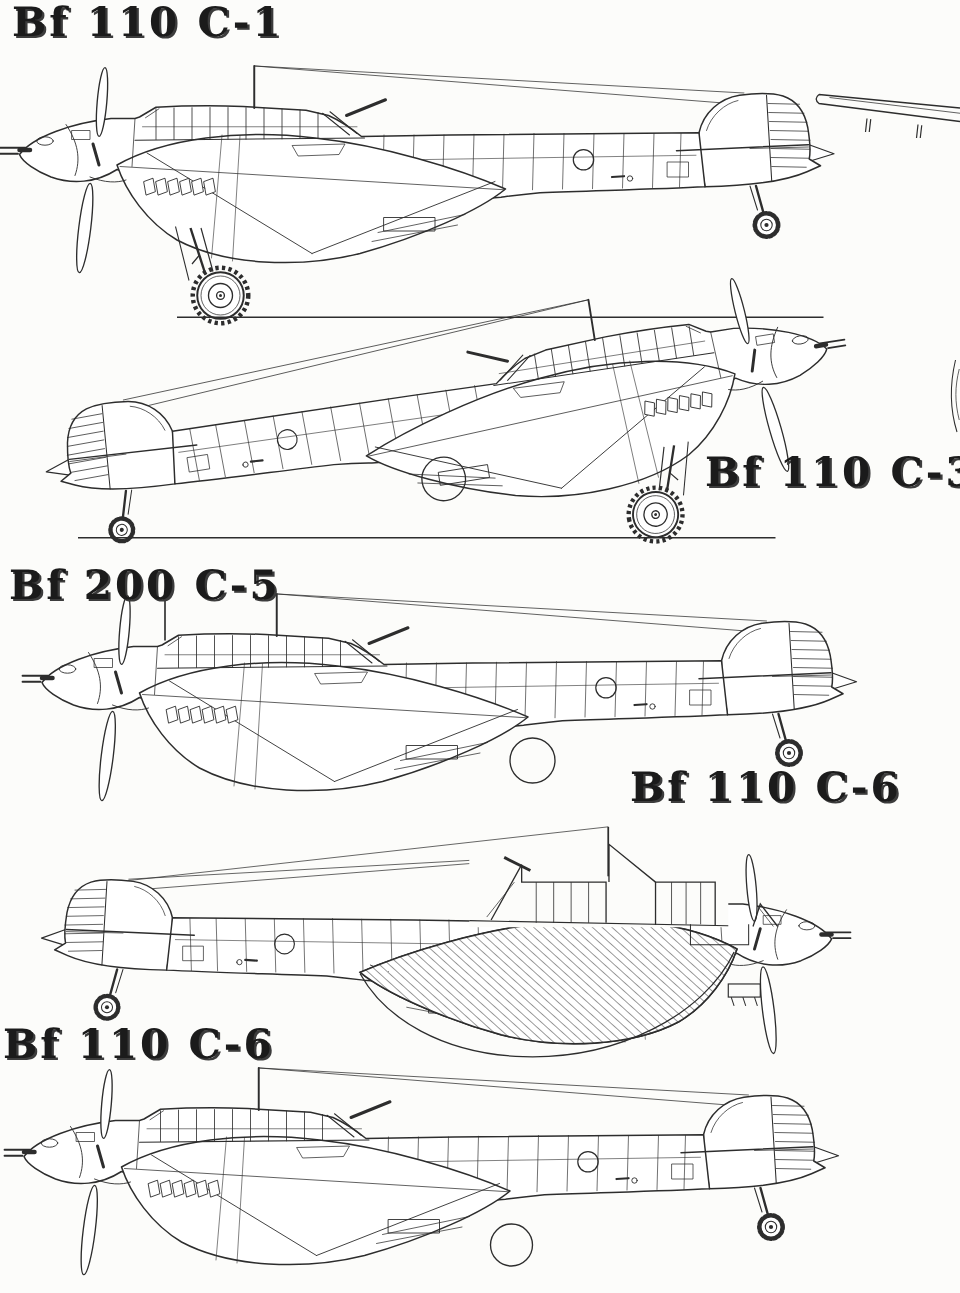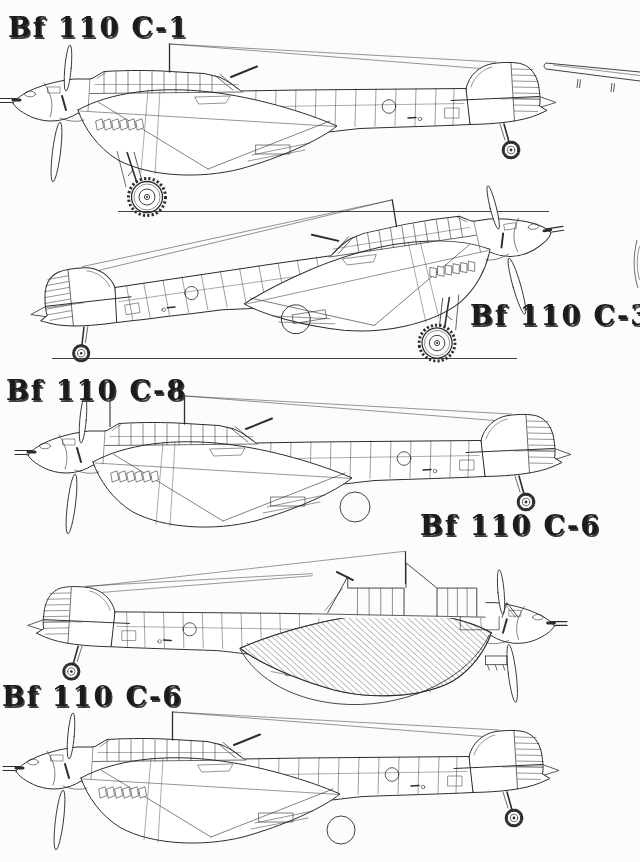--- a/index.html
+++ b/index.html
@@ -11,21 +11,21 @@
   .page-label{
     position:absolute;
     font-weight:700;
     font-size:27px;
     letter-spacing:2px;
     color:#1b1b1b;
     text-shadow:1.5px 1.5px 0 #3c3c3c;
     white-space:nowrap;
     user-select:none;
   }
-  #label-c1{left:8px;top:12px;}
+  #label-c1{left:8px;top:0;}
   #label-c3{left:470px;top:300px;}
   #label-c5{left:6px;top:375px;}
   #label-c6a{left:420px;top:510px;}
   #label-c6b{left:2px;top:681px;}
   svg{position:absolute;left:0;top:0;}
   .ln{stroke:#2d2d2d;fill:none;}
 </style>
 </head>
 <body>
 
@@ -190,15 +190,15 @@
   </g>
 
   <g>
     <path class="ln" stroke-width="0.7" d="M637,240 C633,257 633,272 638,288"></path>
     <path class="ln" stroke-width="0.5" d="M639.5,246 C636.5,258 636.5,268 639.5,280"></path>
   </g>
 </svg>
 
 <div class="page-label" id="label-c1">Bf 110 C-1</div>
 <div class="page-label" id="label-c3">Bf 110 C-3</div>
-<div class="page-label" id="label-c5">Bf 110 C-8</div>
+<div class="page-label" id="label-c5">Bf 200 C-5</div>
 <div class="page-label" id="label-c6a">Bf 110 C-6</div>
 <div class="page-label" id="label-c6b">Bf 110 C-6</div>
 
 </body></html>

